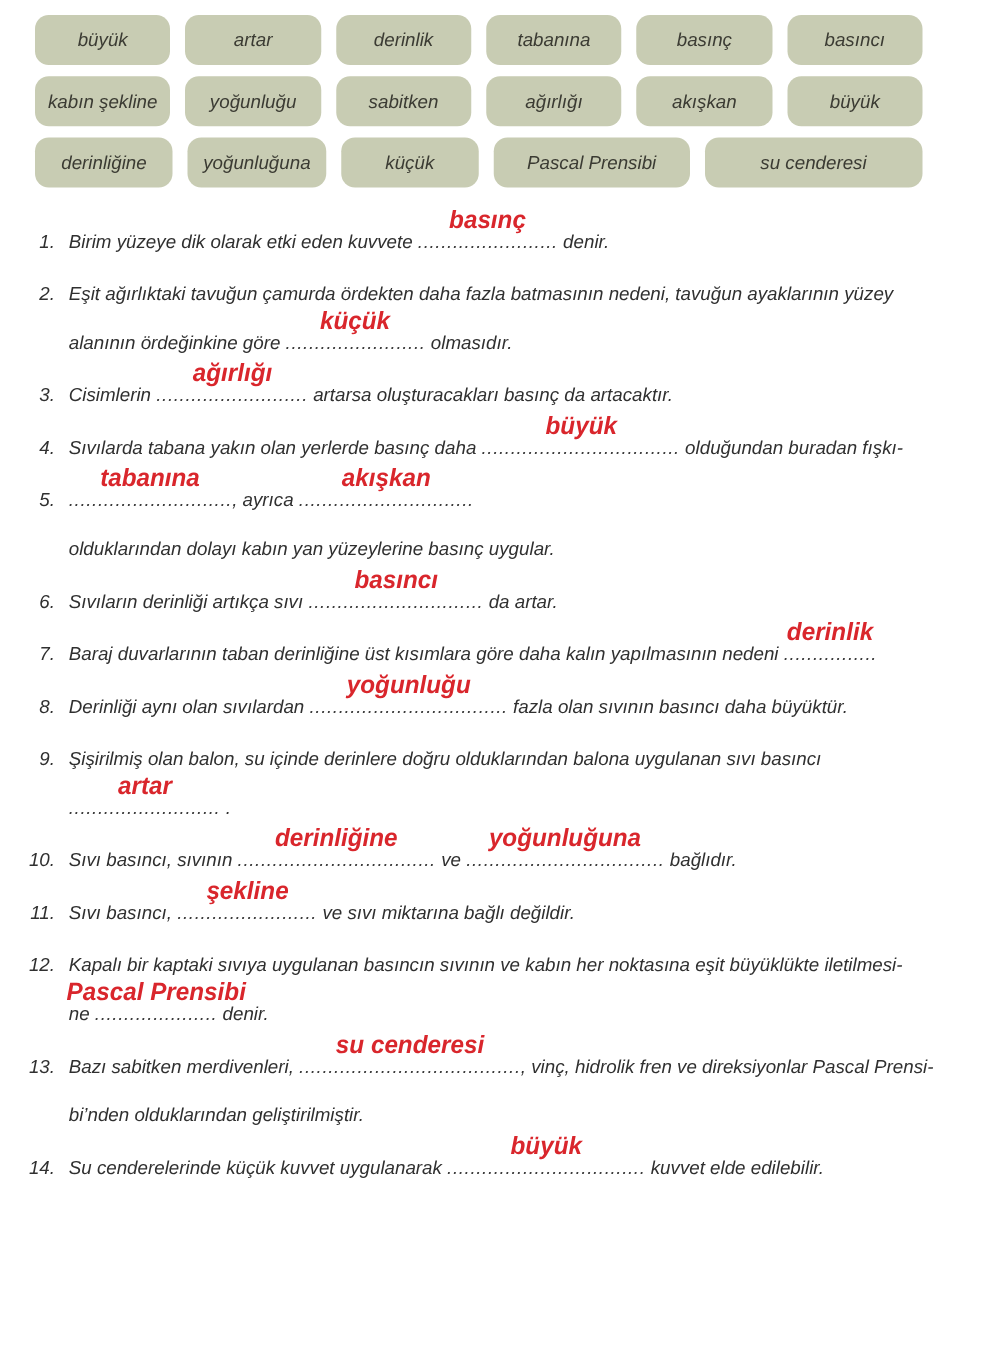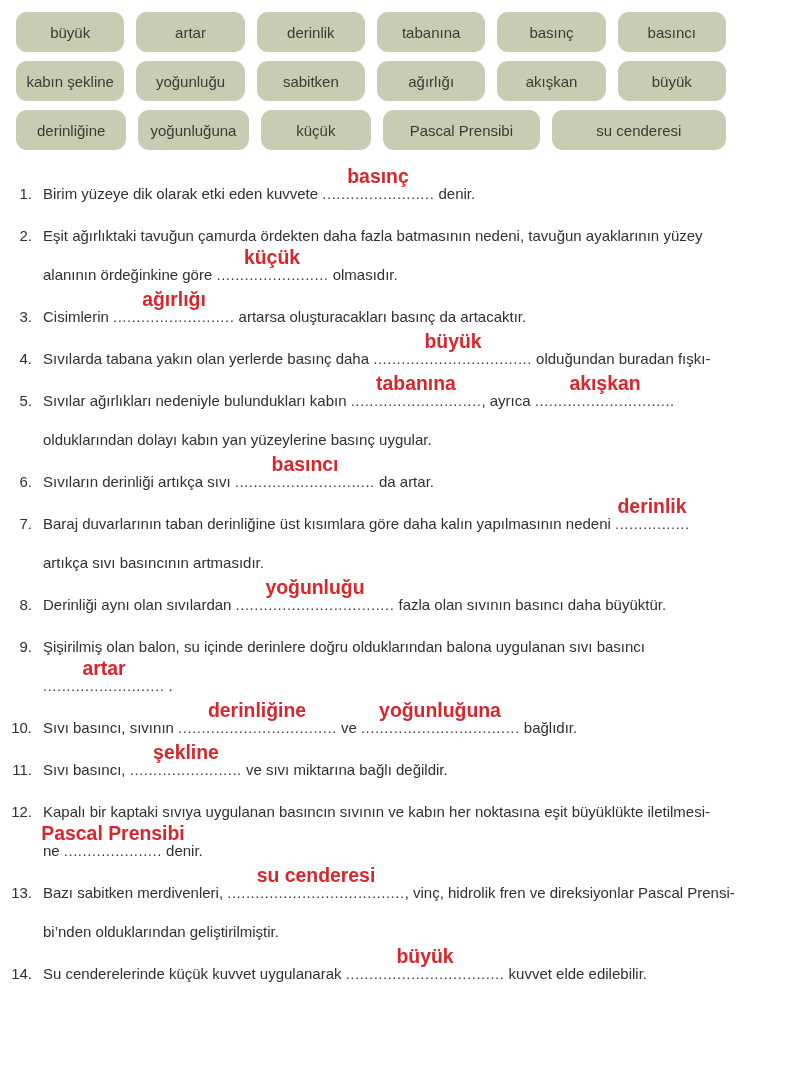--- a/index.html
+++ b/index.html
@@ -11,21 +11,21 @@
   }
   * { box-sizing: border-box; }
   html, body {
     margin: 0; padding: 0;
     width: 791px; height: 1083px;
     background: #ffffff;
     font-family: "Liberation Sans", sans-serif;
     color: var(--body-text);
     overflow: hidden;
   }
-  .page { padding: 12px 28px 0 8px; }
+  .page { padding: 12px 28px 0 20px; font-style: italic; }
 
   
   .word-bank {
     margin-left: 8px;
     width: 710px;
     display: flex;
     flex-direction: column;
     gap: 9px;
   }
   .chip-row { display: flex; gap: 12px; height: 40px; }
@@ -159,35 +159,34 @@
       </div>
       <div class="question">
         <div class="q-num">4.</div>
         <div class="q-body">
           <div class="q-line"><span>Sıvılarda tabana yakın olan yerlerde basınç daha </span><span class="blank"><span class="answer">büyük</span><span class="dots">..................................</span></span><span> olduğundan buradan fışkı-</span></div>
         </div>
       </div>
       <div class="question">
         <div class="q-num">5.</div>
         <div class="q-body">
-          <div class="q-line"><span>Sıvılar ağırlıkları nedeniyle bulundukları kabın </span><span class="blank"><span class="answer">tabanına</span><span class="dots">............................</span></span><span>, ayrıca </span><span class="blank"><span class="answer">akışkan</span><span class="dots">..............................</span></span></div>
+          <div class="q-line"><span class="blank"><span class="answer">tabanına</span><span class="dots">............................</span></span><span>, ayrıca </span><span class="blank"><span class="answer">akışkan</span><span class="dots">..............................</span></span></div>
           <div class="q-line"><span>olduklarından dolayı kabın yan yüzeylerine basınç uygular.</span></div>
         </div>
       </div>
       <div class="question">
         <div class="q-num">6.</div>
         <div class="q-body">
           <div class="q-line"><span>Sıvıların derinliği artıkça sıvı </span><span class="blank"><span class="answer">basıncı</span><span class="dots">..............................</span></span><span> da artar.</span></div>
         </div>
       </div>
       <div class="question">
         <div class="q-num">7.</div>
         <div class="q-body">
           <div class="q-line"><span>Baraj duvarlarının taban derinliğine üst kısımlara göre daha kalın yapılmasının nedeni </span><span class="blank"><span class="answer">derinlik</span><span class="dots">................</span></span></div>
-          <div class="q-line"><span>artıkça sıvı basıncının artmasıdır.</span></div>
         </div>
       </div>
       <div class="question">
         <div class="q-num">8.</div>
         <div class="q-body">
           <div class="q-line"><span>Derinliği aynı olan sıvılardan </span><span class="blank"><span class="answer">yoğunluğu</span><span class="dots">..................................</span></span><span> fazla olan sıvının basıncı daha büyüktür.</span></div>
         </div>
       </div>
       <div class="question">
         <div class="q-num">9.</div>

